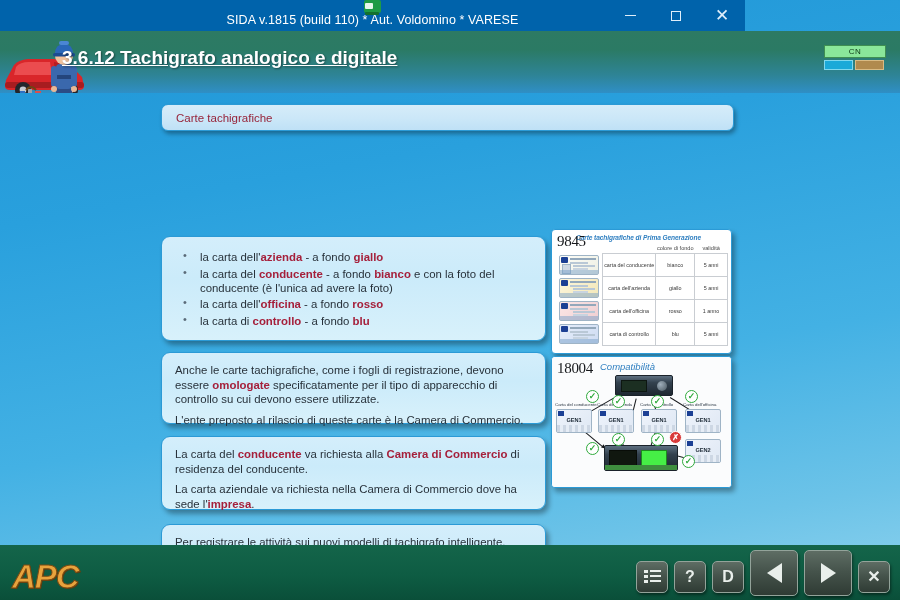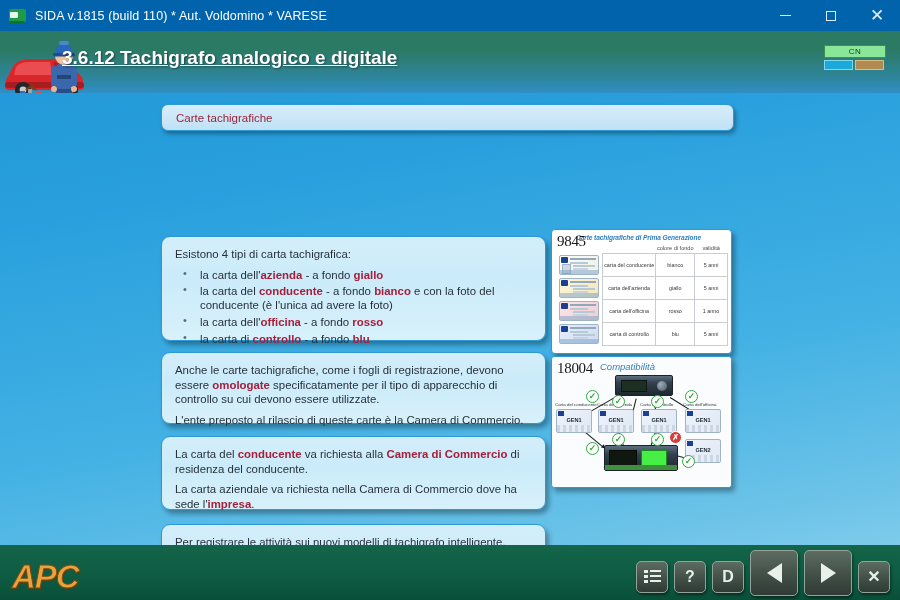--- a/index.html
+++ b/index.html
@@ -9,23 +9,23 @@
     overflow: hidden;
   }
   #app {
     position: relative;
     width: 900px; height: 600px;
     background: linear-gradient(170deg,#1f95d6 0%,#29a0dd 30%,#43b1e4 62%,#6cc3e8 85%,#8fd3ee 100%);
   }
 
   
   #titlebar {
-    position: absolute; left:0; top:0; width:900px; height:31px;
+    position: absolute; left:0; top:0; width:745px; height:31px;
     background:#0063ab;
-    display:flex; align-items:center;
+    display:flex; align-items:center;flex-direction:column;
   }
   #app-icon {
     width:17px; height:13px; margin-left:9px; margin-right:9px;
     background:#1f9b45; border-radius:2px; position:relative; flex:0 0 auto;
   }
   #app-icon:before{
     content:""; position:absolute; left:1px; top:3px; width:8px; height:6px;
     background:#e8f6ec; border-radius:1px;
   }
   #app-icon:after{
@@ -321,21 +321,20 @@
     </div>
   </div>
 
   <div id="content">
 
     <div class="tabhead">
       <span>Carte tachigrafiche</span>
     </div>
 
     <div class="tbox" id="box1">
-      <div class="para">Esistono 4 tipi di carta tachigrafica:</div>
       <ul class="bullets">
         <li><span>la carta dell'</span><b class="r">azienda</b><span> - a fondo </span><b class="r">giallo</b></li>
         <li><span>la carta del </span><b class="r">conducente</b><span> - a fondo </span><b class="r">bianco</b><span> e con la foto del conducente (è l'unica ad avere la foto)</span></li>
         <li><span>la carta dell'</span><b class="r">officina</b><span> - a fondo </span><b class="r">rosso</b></li>
         <li><span>la carta di </span><b class="r">controllo</b><span> - a fondo </span><b class="r">blu</b></li>
       </ul>
     </div>
 
     <div class="tbox" id="box2">
       <div class="para"><span>Anche le carte tachigrafiche, come i fogli di registrazione, devono essere </span><b class="r">omologate</b><span> specificatamente per il tipo di apparecchio di controllo su cui devono essere utilizzate.</span></div>

